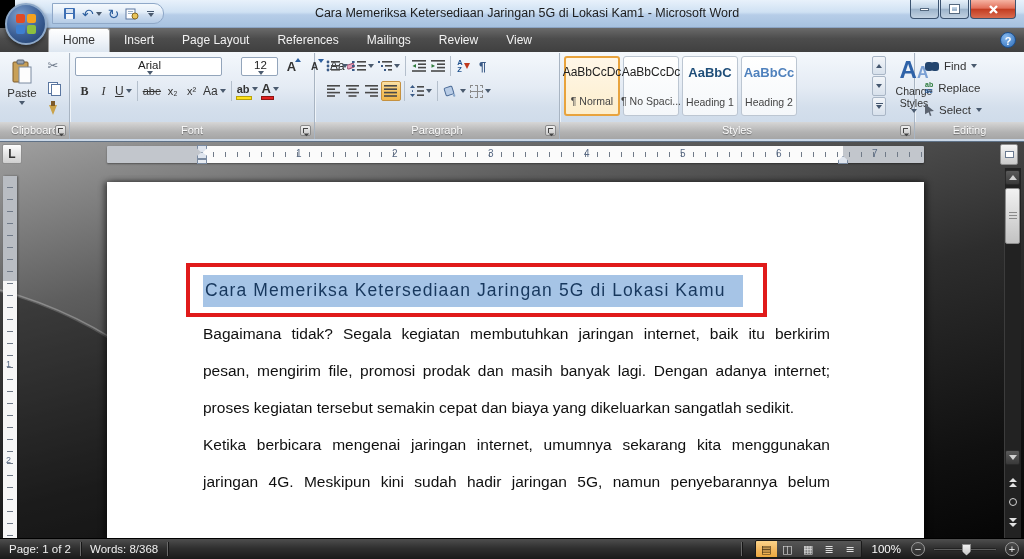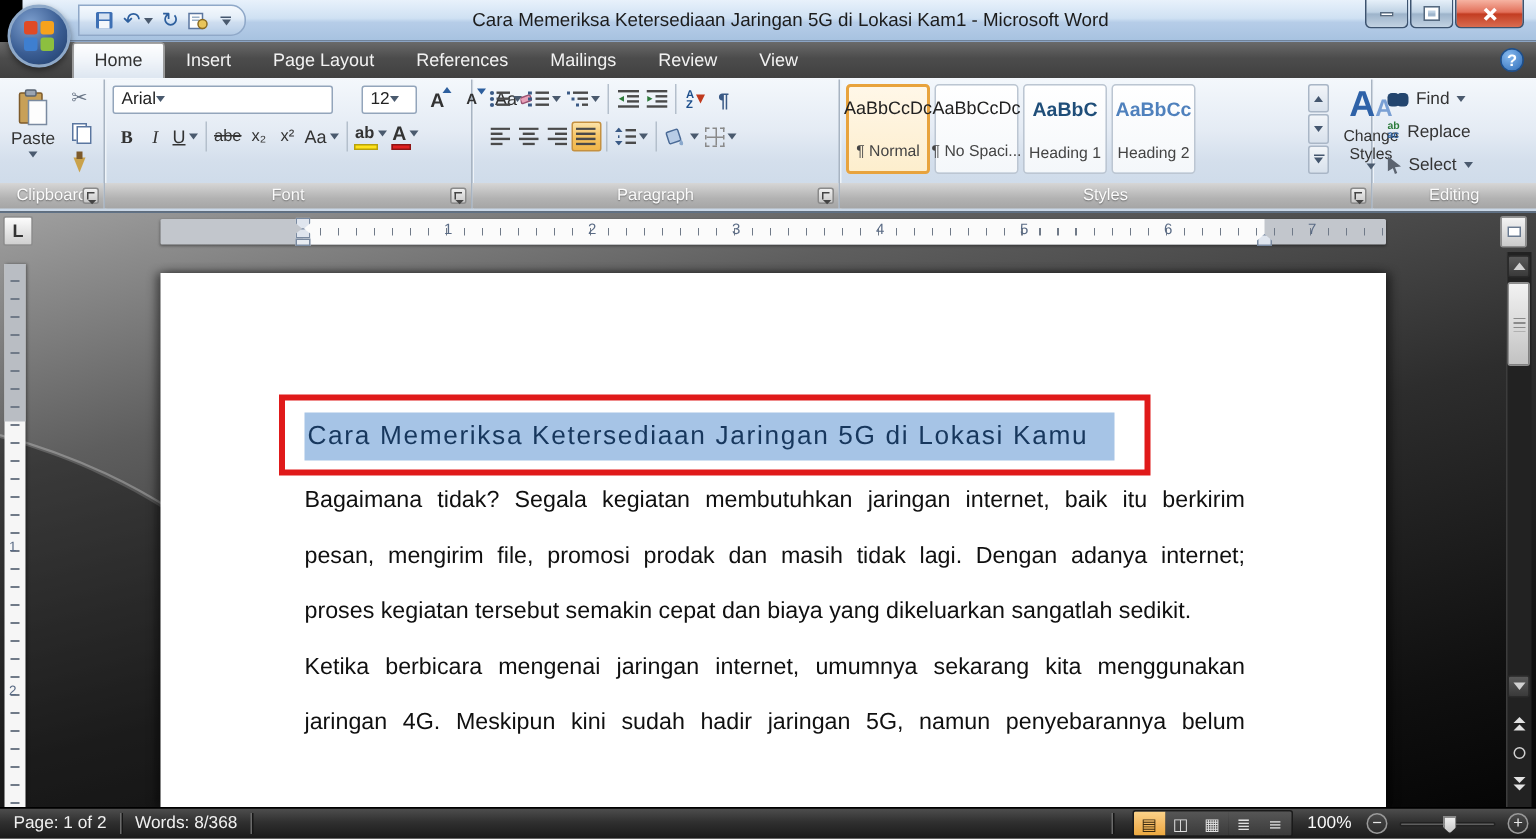--- a/index.html
+++ b/index.html
@@ -77,21 +77,21 @@
   .scissors{font-family:"DejaVu Sans",sans-serif;font-size:13px;color:#6a7687;}
   .copy-ic{position:relative;width:11px;height:12px;}
   .copy-ic::before,.copy-ic::after{content:"";position:absolute;width:8px;height:10px;background:#fff;border:1px solid #5a76a0;}
   .copy-ic::before{left:0;top:0;} .copy-ic::after{left:3px;top:2px;}
   .brush-ic{width:0;height:0;border-left:4px solid transparent;border-right:4px solid transparent;border-top:10px solid #caa24a;position:relative;}
   .brush-ic::after{content:"";position:absolute;left:-2px;top:-14px;width:4px;height:5px;background:#7d5a2a;}
   
   .g-font{left:70px;width:245px;}
   .font-row1{position:absolute;left:5px;top:3px;display:flex;gap:4px;align-items:center;}
   .combo{height:19px;background:#fff;border:1px solid #93a5bb;border-radius:2px;display:flex;
-    align-items:center;font-size:11.5px;color:#222;padding:0 3px 0 5px;justify-content:flex-start;}
+    align-items:center;font-size:11.5px;color:#222;padding:0 3px 0 5px;justify-content:flex-end;flex-direction:column;}
   .combo-font{width:147px;} .combo-size{width:37px;margin-left:15px;}
   .grow-shrink{font-weight:bold;position:relative;}
   .tinycaret-up{width:0;height:0;border-left:3px solid transparent;border-right:3px solid transparent;border-bottom:4px solid #2d5f9e;position:absolute;right:0;top:2px;}
   .tinycaret-dn{width:0;height:0;border-left:3px solid transparent;border-right:3px solid transparent;border-top:4px solid #2d5f9e;position:absolute;right:0;top:3px;}
   .font-row2{position:absolute;left:5px;top:28px;display:flex;align-items:center;}
   .b-bold{font-weight:bold;font-family:"Liberation Serif","DejaVu Serif",serif;}
   .b-italic{font-style:italic;font-family:"Liberation Serif","DejaVu Serif",serif;}
   .b-under{text-decoration:underline;}
   .b-strike{text-decoration:line-through;font-size:11px;}
   .ab-hl{position:relative;font-size:11px;font-weight:bold;padding-bottom:5px;}
@@ -577,21 +577,21 @@
     <span class="vnum" style="top:279px;">2</span>
   </div>
 
   <div class="page">
     <div class="redbox"></div>
     <div class="selection">
       <div class="heading-text">Cara Memeriksa Ketersediaan Jaringan 5G di Lokasi Kamu</div>
     </div>
     <div class="bodylines">
       <div class="bline just">Bagaimana tidak? Segala kegiatan membutuhkan jaringan internet, baik itu berkirim</div>
-      <div class="bline just">pesan, mengirim file, promosi prodak dan masih tidak lagi. Dengan adanya internet;</div>
+      <div class="bline just">pesan, mengirim file, promosi prodak dan masih banyak lagi. Dengan adanya internet;</div>
       <div class="bline">proses kegiatan tersebut semakin cepat dan biaya yang dikeluarkan sangatlah sedikit.</div>
       <div class="bline just">Ketika berbicara mengenai jaringan internet, umumnya sekarang kita menggunakan</div>
       <div class="bline just">jaringan 4G. Meskipun kini sudah hadir jaringan 5G, namun penyebarannya belum</div>
     </div>
   </div>
 
   <div class="sb-track"></div>
   <div class="sb-btn" style="top:28px;">
       <i class="sb-tri-u"></i>
     </div>

